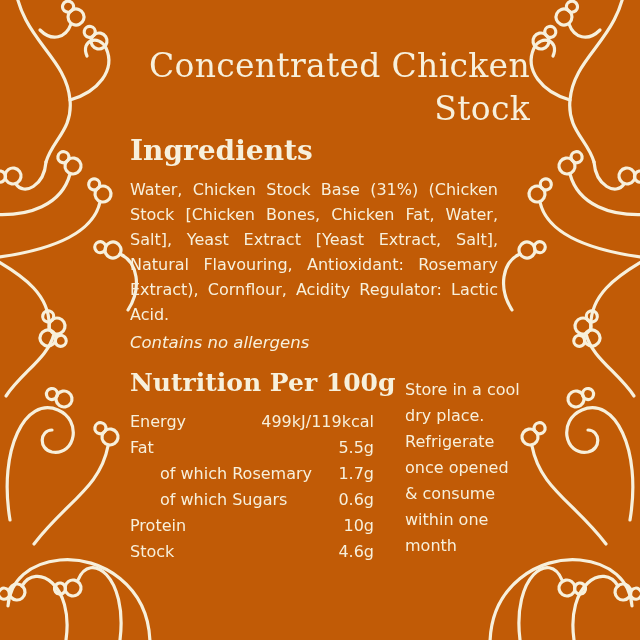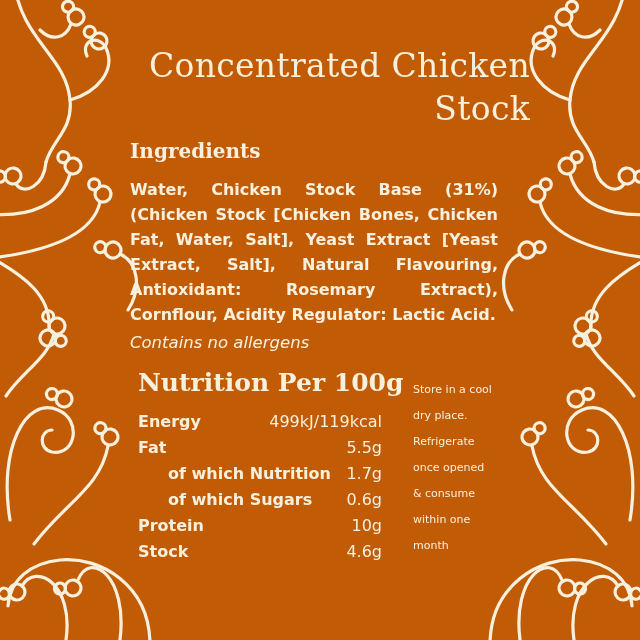--- a/index.html
+++ b/index.html
@@ -21,51 +21,51 @@
     font-family: "DejaVu Serif", "Liberation Serif", serif;
     font-weight: 500;
     font-size: 33px; line-height: 43px;
     letter-spacing: 0.3px;
   }
   .content { position: absolute; left: 130px; top: 134px; width: 404px; }
   .ingredients-heading {
     margin: 0;
     font-family: "DejaVu Serif", "Liberation Serif", serif;
     font-weight: 600;
-    font-size: 20px; line-height: 34px;
+    font-size: 28px; line-height: 34px;
   }
   .ingredients-text {
     width: 368px;
     margin: 9px 0 0 0;
     text-align: justify;
-    font-size: 16px; line-height: 25px; font-weight: bold;
+    font-size: 16px; line-height: 25px;
   }
   .allergen-note {
     margin: 4px 0 0 0;
     font-style: italic;
     font-size: 16.5px; line-height: 23px;
   }
-  .columns { display: flex; margin-top: 13px; margin-left: 8px; }
+  .columns { display: flex; margin-top: 13px; }
   .section-heading {
     margin: 0;
     font-family: "DejaVu Serif", "Liberation Serif", serif;
     font-weight: 600;
     font-size: 25px; line-height: 32px;
     white-space: nowrap;
   }
   .nutrition-col { width: 244px; flex: 0 0 244px; }
   .nutrition-table { margin-top: 10px; font-size: 16px; }
   .nrow { display: flex; justify-content: space-between; line-height: 26px; }
-  .nrow .nlabel { white-space: nowrap; font-weight: bold; }
+  .nrow .nlabel { white-space: nowrap; }
   .nrow .nvalue { text-align: center; white-space: nowrap; }
   .nrow.indent .nlabel { padding-left: 30px; }
   .storage-col { margin-left: 31px; width: 126px; flex: 0 0 126px; }
   .storage-text {
     margin: 10px 0 0 0;
-    font-size: 11px; line-height: 26px;
+    font-size: 16px; line-height: 26px;
     white-space: pre-line;
   }
 </style>
 </head>
 <body>
 
 <svg class="vines" width="640" height="640" viewBox="0 0 640 640" aria-hidden="true">
   <defs>
     <g id="berry">
       <circle cx="0" cy="0" r="8"></circle>
@@ -132,21 +132,21 @@
       <div class="nutrition-table">
         <div class="nrow">
           <span class="nlabel">Energy</span>
           <span class="nvalue">499kJ/119kcal</span>
         </div>
         <div class="nrow">
           <span class="nlabel">Fat</span>
           <span class="nvalue">5.5g</span>
         </div>
         <div class="nrow indent">
-          <span class="nlabel">of which Nutrition</span>
+          <span class="nlabel">of which Rosemary</span>
           <span class="nvalue">1.7g</span>
         </div>
         <div class="nrow indent">
           <span class="nlabel">of which Sugars</span>
           <span class="nvalue">0.6g</span>
         </div>
         <div class="nrow">
           <span class="nlabel">Protein</span>
           <span class="nvalue">10g</span>
         </div>

